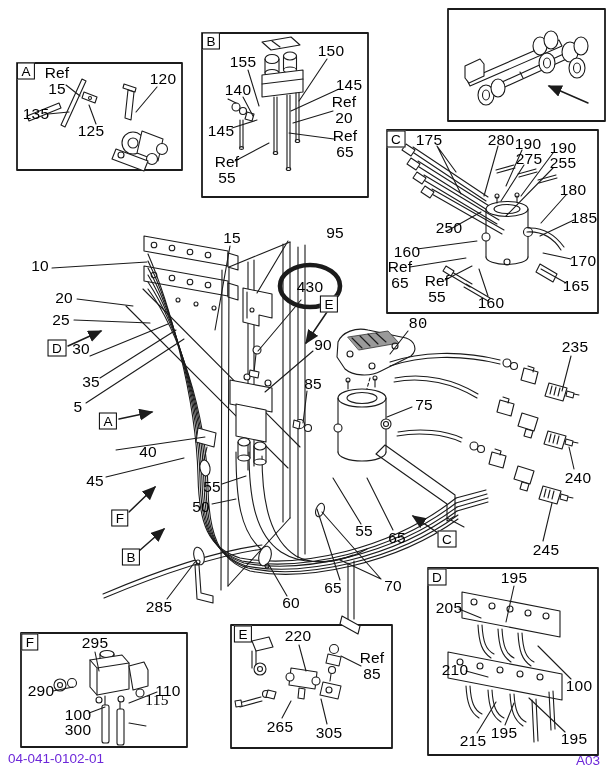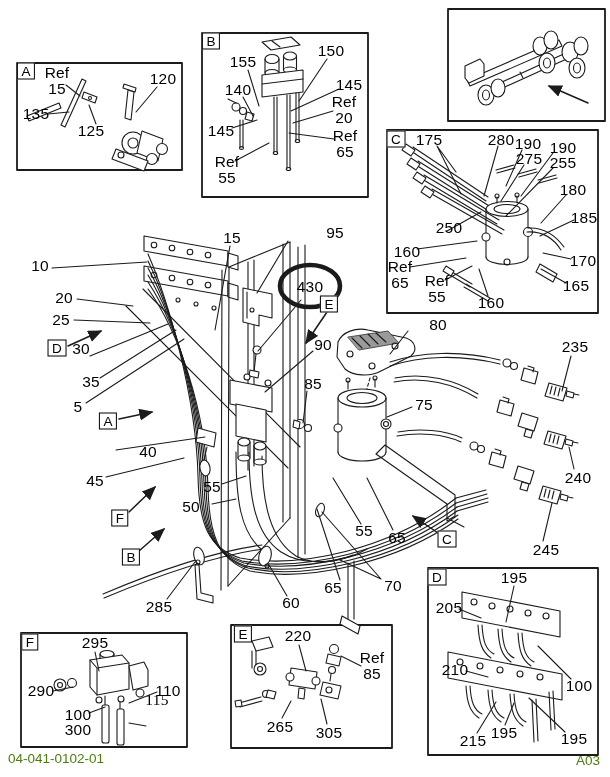--- a/index.html
+++ b/index.html
@@ -14,21 +14,21 @@
   svg.art .hatch{fill:#9a9a9a;stroke-width:.7;}
   svg.art .dk{fill:#1b1b1b;stroke:none;}
   svg.art .dash{stroke-dasharray:3 2.5;}
   svg.art .hl{stroke-width:4.6;}
   #callouts{position:absolute;left:0;top:0;width:610px;height:777px;z-index:2;pointer-events:none;}
   .callout{position:absolute;transform:translate(-50%,-50%);
            font-size:15.5px;line-height:1.03;color:#000;white-space:pre-line;
            text-align:center;letter-spacing:.2px;}
   .callout.boxed{font-size:13.5px;line-height:15px;border:1.7px solid #000;
                  background:#fff;padding:0 3.5px;white-space:nowrap;}
-  .footer{position:absolute;z-index:2;font-size:13.5px;color:#4d7c0f;}
+  .footer{position:absolute;z-index:2;font-size:13.5px;color:#6d28d9;}
   .footer.left{left:8px;top:751px;}
   .footer.right{left:576px;top:753px;}
 </style>
 </head>
 <body>
 
 <div class="page">
 
 <svg class="art" width="610" height="777" viewBox="0 0 610 777">
   <defs>
@@ -383,24 +383,24 @@
       <div class="callout" style="left: 104px; top: 452px; margin-left: 44px;">40</div>
       <div class="callout" style="left: 95px; top: 481px;">45</div>
       <div class="callout boxed" style="left: 120px; top: 518px;">F</div>
       <div class="callout boxed" style="left: 131px; top: 557px;">B</div>
       <div class="callout" style="left: 232px; top: 238px;">15</div>
       <div class="callout" style="left: 290px; top: 233px; margin-left: 45px;">95</div>
       <div class="callout" style="left: 310px; top: 287px;">430</div>
       <div class="callout boxed" style="left: 329px; top: 304px;">E</div>
       <div class="callout" style="left: 323px; top: 345px;">90</div>
       <div class="callout" style="left: 313px; top: 384px;">85</div>
-      <div class="callout" style="left: 438px; top: 325px;">80</div>
+      <div class="callout" style="left: 418px; top: 325px; font-family: Liberation Mono, monospace;">80</div>
       <div class="callout" style="left: 424px; top: 405px;">75</div>
       <div class="callout" style="left: 212px; top: 487px;">55</div>
-      <div class="callout" style="left: 191px; top: 507px;">50</div>
+      <div class="callout" style="left: 201px; top: 507px;">50</div>
       <div class="callout" style="left: 159px; top: 607px;">285</div>
       <div class="callout" style="left: 291px; top: 603px;">60</div>
       <div class="callout" style="left: 333px; top: 588px;">65</div>
       <div class="callout" style="left: 393px; top: 586px;">70</div>
       <div class="callout" style="left: 364px; top: 531px;">55</div>
       <div class="callout" style="left: 397px; top: 538px;">65</div>
       <div class="callout boxed" style="left: 447px; top: 539px;">C</div>
       <div class="callout" style="left: 575px; top: 347px;">235</div>
       <div class="callout" style="left: 578px; top: 478px;">240</div>
       <div class="callout" style="left: 546px; top: 550px;">245</div>

